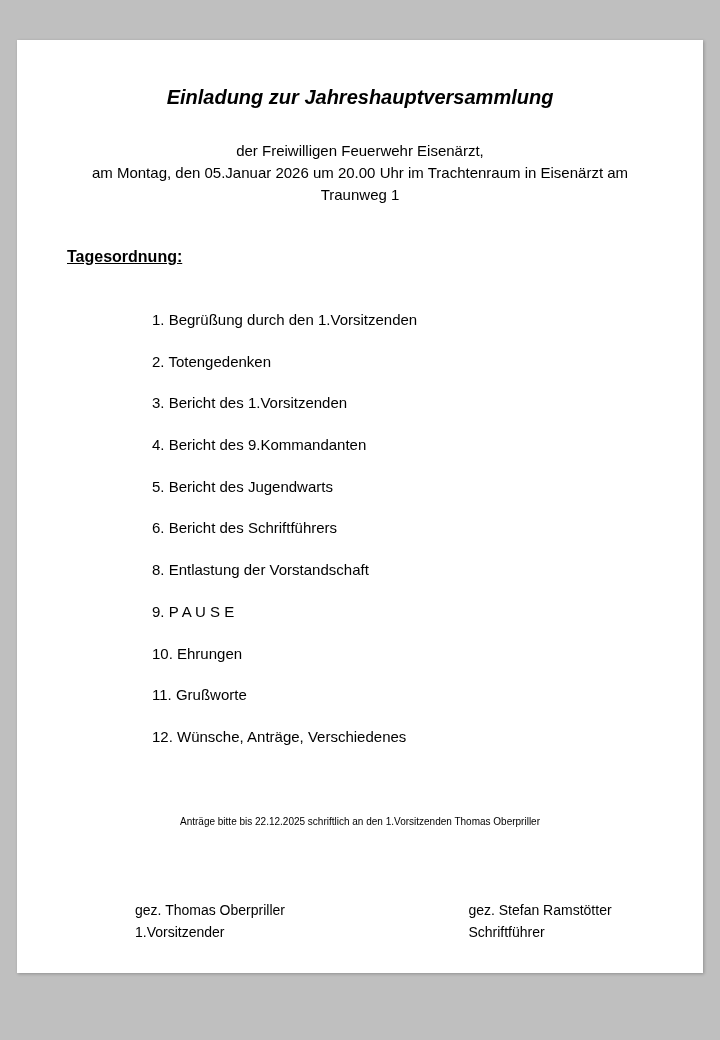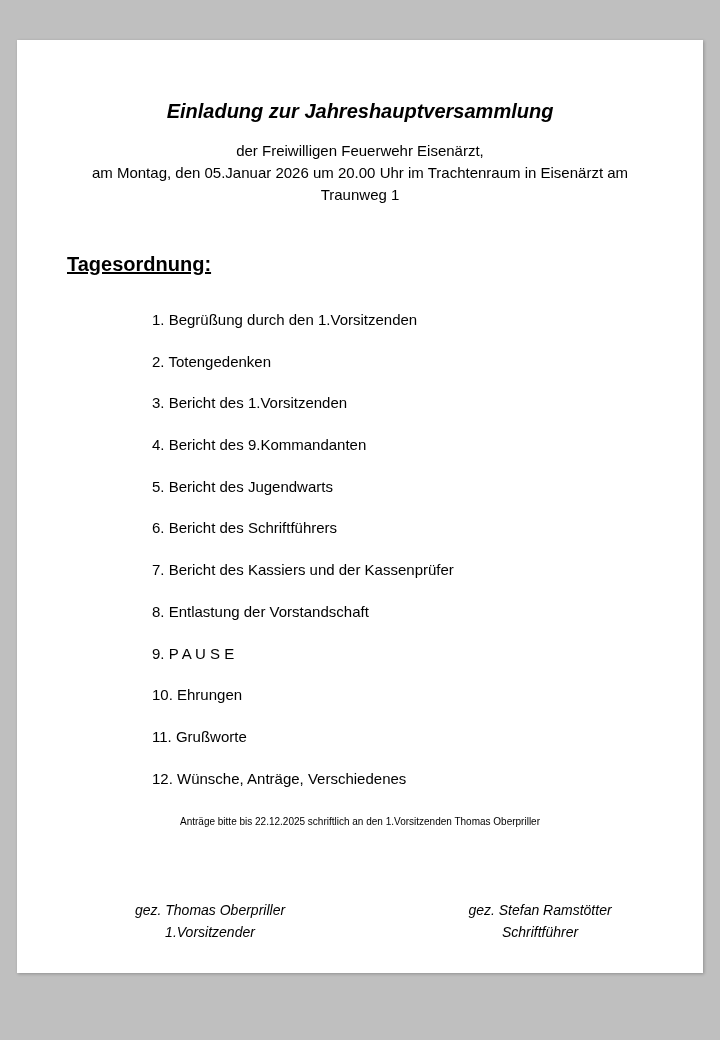--- a/index.html
+++ b/index.html
@@ -19,21 +19,21 @@
     position: absolute;
     left: 17px;
     top: 40px;
     width: 686px;
     height: 933px;
     background: #ffffff;
     box-shadow: 1px 1px 3px rgba(0,0,0,0.25);
   }
   .doc-title {
     position: absolute;
-    top: 58px;
+    top: 44px;
     left: 0;
     right: 0;
     margin: 0;
     text-align: center;
     font-size: 20px;
     line-height: 26px;
     font-weight: bold;
     font-style: italic;
     white-space: nowrap;
   }
@@ -43,23 +43,23 @@
     left: 0;
     right: 0;
     text-align: center;
     font-size: 15px;
     line-height: 22px;
     font-weight: normal;
   }
   .doc-subtitle div { white-space: nowrap; }
   .agenda-heading {
     position: absolute;
-    top: 215px;
+    top: 208px;
     left: 50px;
-    font-size: 20px;
+    font-size: 16px;
     line-height: 18px;
     font-weight: bold;
     text-decoration: underline;
   }
   .agenda-list {
     position: absolute;
     top: 272px;
     left: 135px;
     right: 20px;
   }
@@ -75,25 +75,23 @@
     left: 0;
     right: 0;
     text-align: center;
     font-size: 10px;
     line-height: 18px;
     white-space: nowrap;
   }
   .signature {
     position: absolute;
     top: 859px;
-    text-align: center;
     font-size: 14px;
     line-height: 22px;
     white-space: nowrap;
-    font-style: italic;
   }
   .signature-left  { left: 193px; transform: translateX(-50%); }
   .signature-right { left: 523px; transform: translateX(-50%); }
 </style>
 </head>
 <body>
 
 <div class="page">
 
   <h1 class="doc-title">Einladung zur Jahreshauptversammlung</h1>
@@ -106,21 +104,20 @@
 
   <div class="agenda-heading">Tagesordnung:</div>
 
   <div class="agenda-list">
     <div class="agenda-item">1. Begrüßung durch den 1.Vorsitzenden</div>
     <div class="agenda-item">2. Totengedenken</div>
     <div class="agenda-item">3. Bericht des 1.Vorsitzenden</div>
     <div class="agenda-item">4. Bericht des 9.Kommandanten</div>
     <div class="agenda-item">5. Bericht des Jugendwarts</div>
     <div class="agenda-item">6. Bericht des Schriftführers</div>
-    <div class="agenda-item">7. Bericht des Kassiers und der Kassenprüfer</div>
     <div class="agenda-item">8. Entlastung der Vorstandschaft</div>
     <div class="agenda-item">9. P A U S E</div>
     <div class="agenda-item">10. Ehrungen</div>
     <div class="agenda-item">11. Grußworte</div>
     <div class="agenda-item">12. Wünsche, Anträge, Verschiedenes</div>
   </div>
 
   <div class="submission-note">Anträge bitte bis 22.12.2025 schriftlich an den 1.Vorsitzenden Thomas Oberpriller</div>
 
   <div class="signature signature-left">

